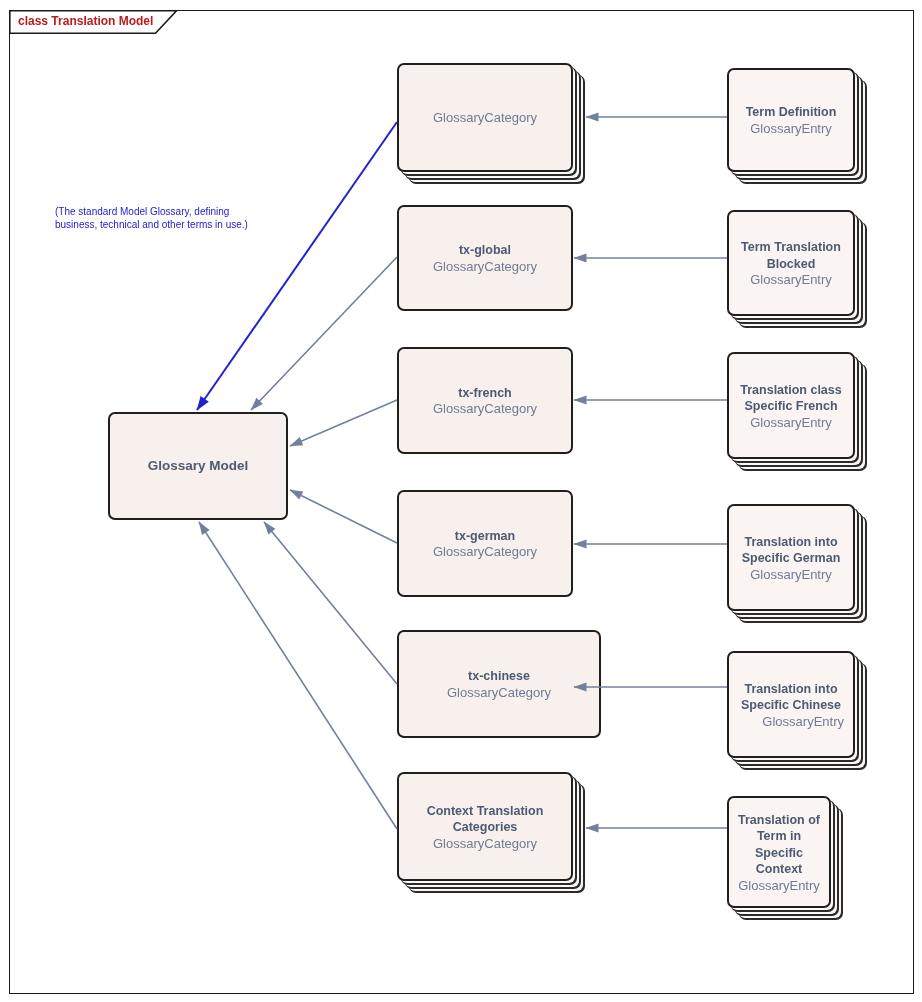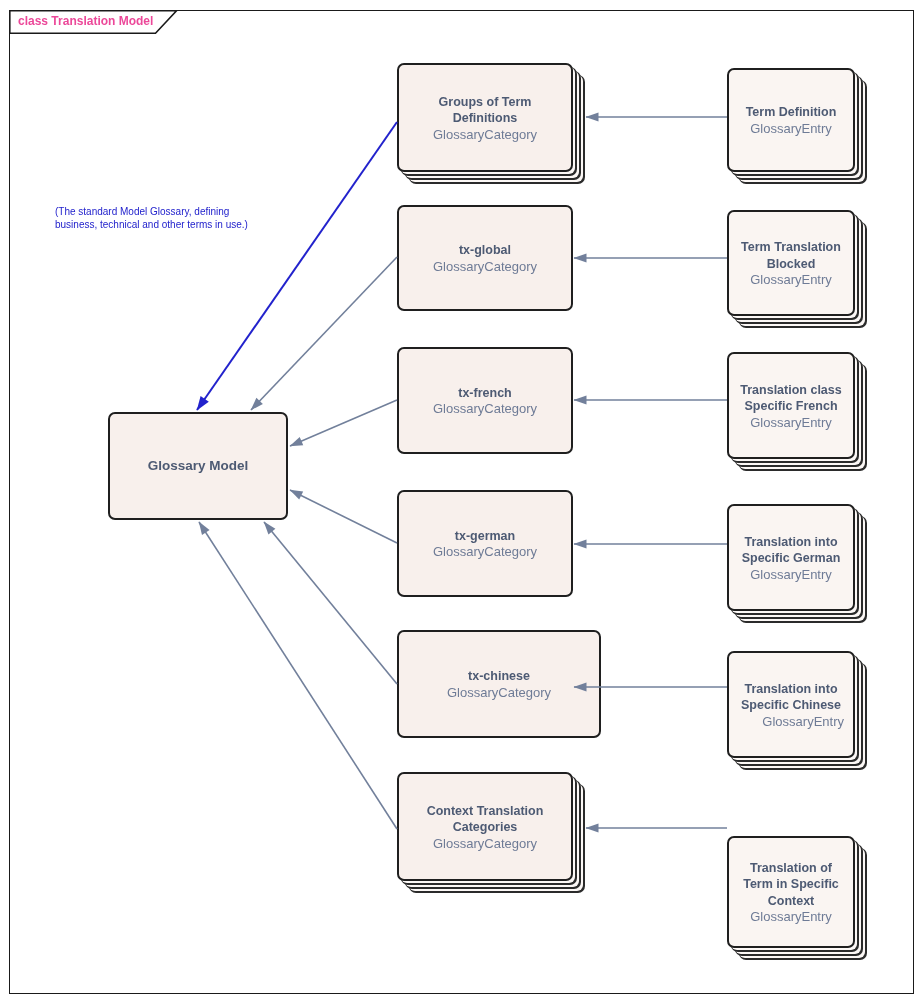--- a/index.html
+++ b/index.html
@@ -3,21 +3,21 @@
 <meta charset="utf-8">
 <style>
   html,body{margin:0;padding:0;background:#ffffff;}
   body{width:922px;height:1002px;position:relative;overflow:hidden;
        font-family:"Liberation Sans","DejaVu Sans",sans-serif;}
 
   .frame{position:absolute;left:9px;top:10px;width:903px;height:982px;
          border:1.6px solid #1a1a1a;background:#ffffff;}
 
   .tab-label{position:absolute;left:18px;top:14px;font-size:12px;font-weight:bold;
-             color:#ec4899;white-space:nowrap;z-index:6;}
+             color:#b91c1c;white-space:nowrap;z-index:6;}
 
   .node{position:absolute;box-sizing:border-box;border:2px solid #1f1f1f;
         border-radius:7px;display:flex;flex-direction:column;align-items:center;
         justify-content:center;text-align:center;padding:6px 9px;z-index:3;}
   .cat{background:#f8f0ec;}
   .entry{background:#faf5f2;}
   .model{background:#f8f0ec;}
 
   .stacked{box-shadow:
       3px 3px 0 -1px #fcf8f6,
@@ -48,21 +48,20 @@
 <div class="note">
   <span>(The standard Model Glossary, defining</span>
   <span>business, technical and other terms in use.)</span>
 </div>
 
 <div class="node model" style="left:108px;top:412px;width:180px;height:108px;">
   <div class="title">Glossary Model</div>
 </div>
 
 <div class="node cat stacked" style="left:397px;top:63px;width:176px;height:109px;">
-  <div class="title">Groups of Term Definitions</div>
   <div class="stereo">GlossaryCategory</div>
 </div>
 <div class="node cat" style="left:397px;top:205px;width:176px;height:106px;">
   <div class="title">tx-global</div>
   <div class="stereo">GlossaryCategory</div>
 </div>
 <div class="node cat" style="left:397px;top:347px;width:176px;height:107px;">
   <div class="title">tx-french</div>
   <div class="stereo">GlossaryCategory</div>
 </div>
@@ -92,21 +91,21 @@
   <div class="stereo">GlossaryEntry</div>
 </div>
 <div class="node entry stacked" style="left:727px;top:504px;width:128px;height:107px;">
   <div class="title">Translation into Specific German</div>
   <div class="stereo">GlossaryEntry</div>
 </div>
 <div class="node entry stacked" style="left:727px;top:651px;width:128px;height:107px;align-items:flex-end;">
   <div class="title">Translation into Specific Chinese</div>
   <div class="stereo">GlossaryEntry</div>
 </div>
-<div class="node entry stacked" style="left:727px;top:836px;width:128px;height:112px;align-items:center;">
+<div class="node entry stacked" style="left:727px;top:796px;width:104px;height:112px;align-items:center;">
   <div class="title">Translation of Term in Specific Context</div>
   <div class="stereo">GlossaryEntry</div>
 </div>
 
 <svg class="overlay" viewBox="0 0 922 1002" xmlns="http://www.w3.org/2000/svg">
   <defs>
     <marker id="ahGray" viewBox="0 0 14 10" refX="13" refY="5" markerWidth="14" markerHeight="10" orient="auto" markerUnits="userSpaceOnUse">
       <path d="M0.5,0.5 L13.5,5 L0.5,9.5 Z" fill="#72809b"></path>
     </marker>
     <marker id="ahBlue" viewBox="0 0 15 11" refX="14" refY="5.5" markerWidth="15" markerHeight="11" orient="auto" markerUnits="userSpaceOnUse">

